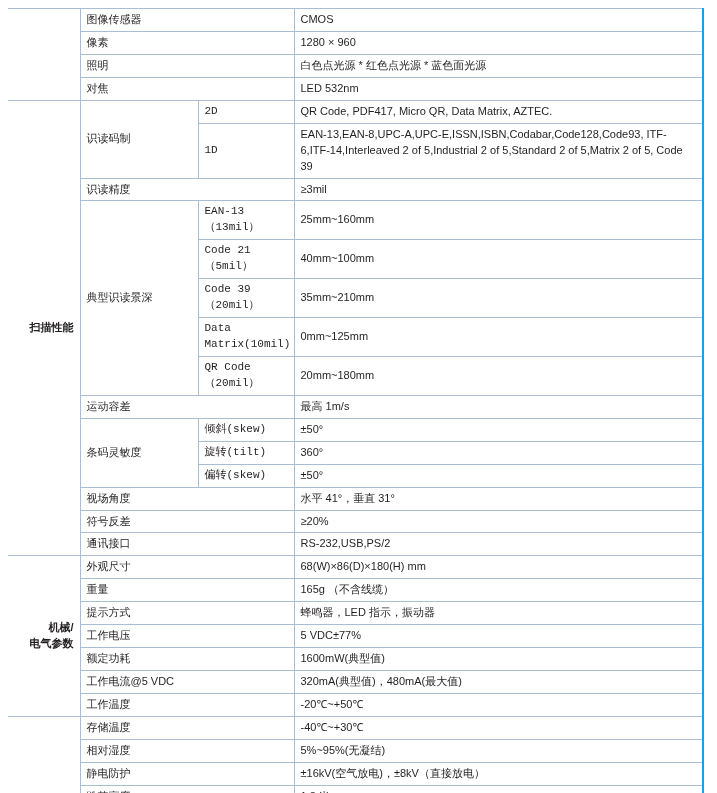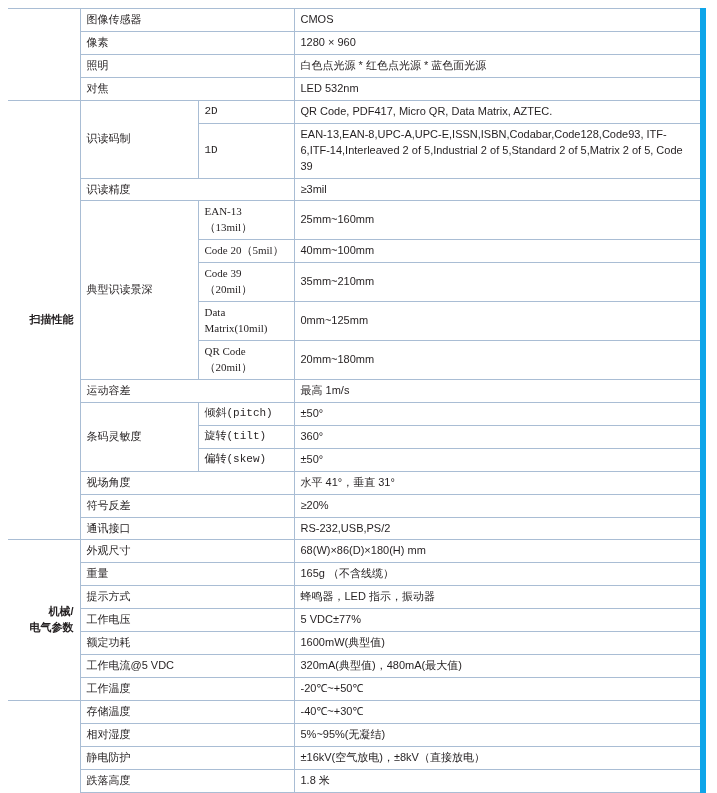--- a/index.html
+++ b/index.html
@@ -42,36 +42,36 @@
     line-height: 1.55;
     border-left: none;
     border-right-color: #a9bdd4;
   }
   td.item {
     color: #231f20;
     margin-left: 32px;
   }
   td.sub {
     color: #3d7ebf;
-    font-family: Liberation Serif, serif;
+    font-family: Liberation Mono, monospace;
     font-size: 10px;
     letter-spacing: 0px;
   }
   td.sub.plain {
     font-family: Liberation Mono, monospace;
     font-size: 11px;
     color: #3d7ebf;
   }
   td.val {
     color: #231f20;
   }
   td.blank { border-left: none; border-top: none; border-bottom: none; }
   
   #spec-table td:first-child { border-left: none; }
-  #spec-table td:last-child { border-right: 6px solid #0ea5e9; }
+  #spec-table td:last-child { border-right: 2px solid #0ea5e9; }
   .multi { line-height: 1.5; }
 </style>
 </head>
 <body>
 
 <table id="spec-table">
   <colgroup>
     <col class="c-group">
     <col class="c-item">
     <col class="c-sub">
@@ -110,42 +110,42 @@
     <tr>
       <td class="item" colspan="2">识读精度</td>
       <td class="val">≥3mil</td>
     </tr>
     <tr>
       <td class="item" rowspan="5">典型识读景深</td>
       <td class="sub">EAN-13（13mil）</td>
       <td class="val">25mm~160mm</td>
     </tr>
     <tr>
-      <td class="sub">Code 20（5mil）</td>
+      <td class="sub">Code 21（5mil）</td>
       <td class="val">40mm~100mm</td>
     </tr>
     <tr>
       <td class="sub">Code 39（20mil）</td>
       <td class="val">35mm~210mm</td>
     </tr>
     <tr>
       <td class="sub">Data Matrix(10mil)</td>
       <td class="val">0mm~125mm</td>
     </tr>
     <tr>
       <td class="sub">QR Code （20mil）</td>
       <td class="val">20mm~180mm</td>
     </tr>
     <tr>
       <td class="item" colspan="2">运动容差</td>
       <td class="val">最高 1m/s</td>
     </tr>
     <tr>
       <td class="item" rowspan="3">条码灵敏度</td>
-      <td class="sub plain">倾斜(pitch)</td>
+      <td class="sub plain">倾斜(skew)</td>
       <td class="val">±50°</td>
     </tr>
     <tr>
       <td class="sub plain">旋转(tilt)</td>
       <td class="val">360°</td>
     </tr>
     <tr>
       <td class="sub plain">偏转(skew)</td>
       <td class="val">±50°</td>
     </tr>

